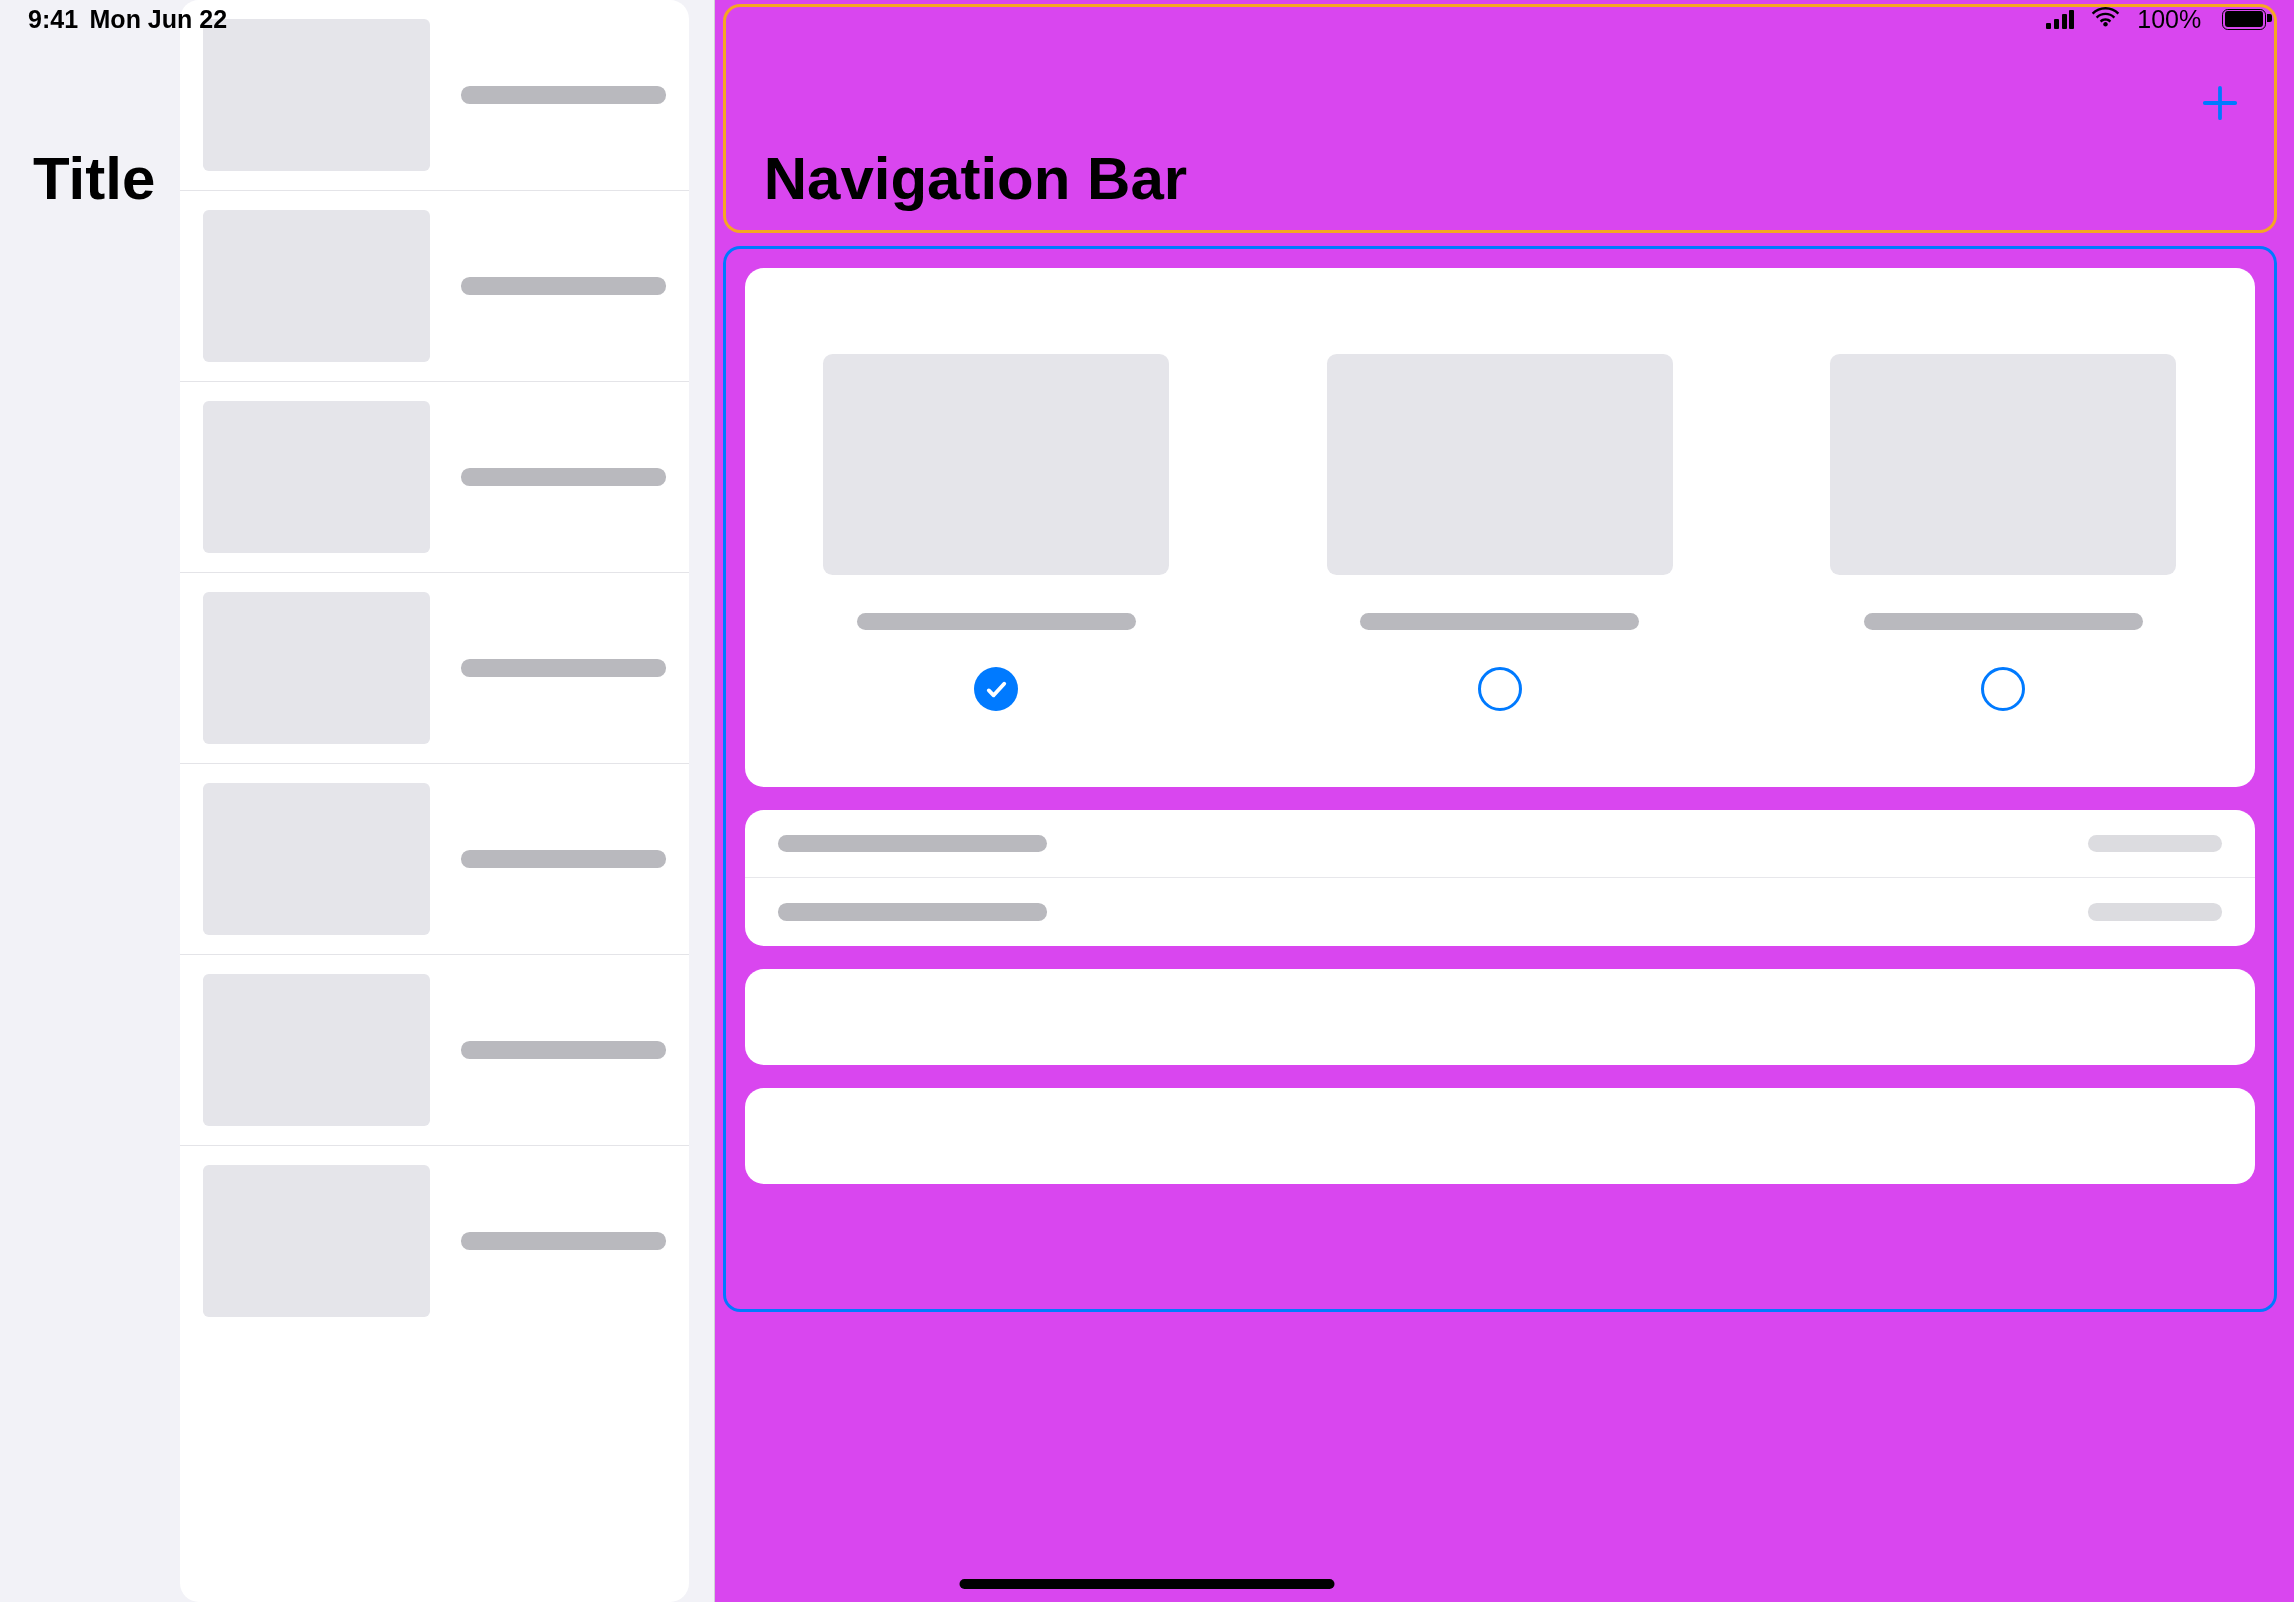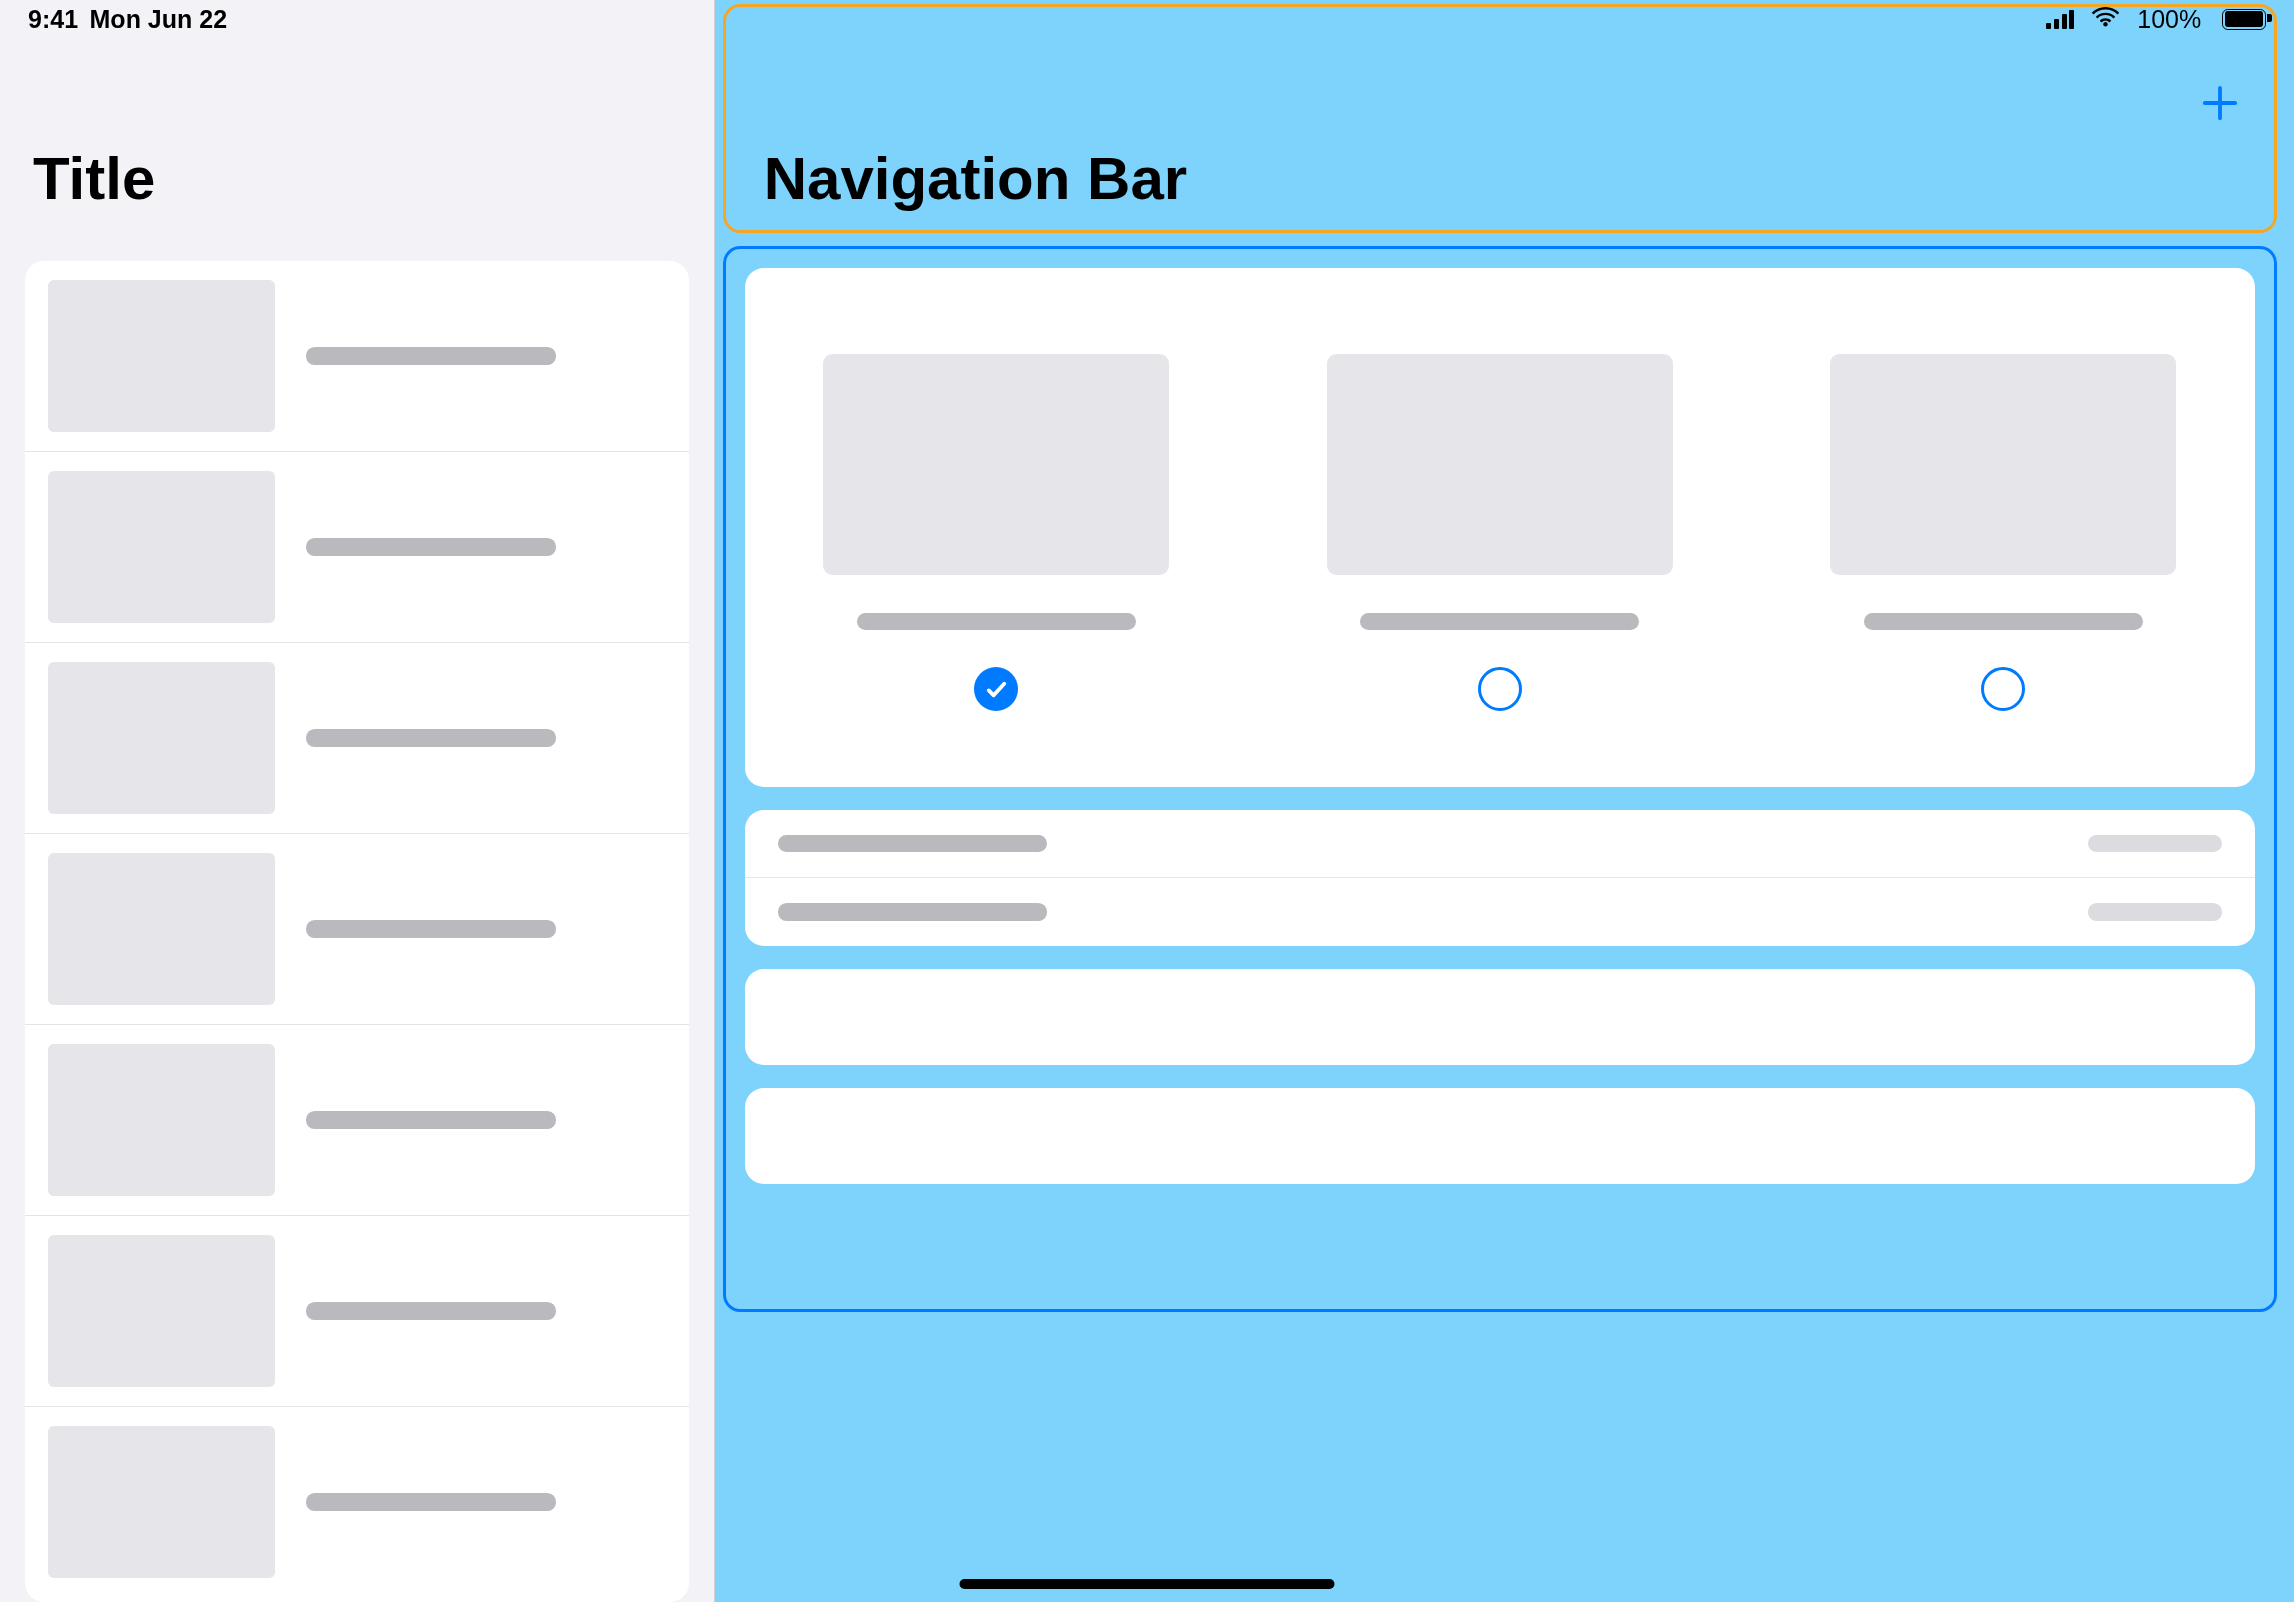--- a/index.html
+++ b/index.html
@@ -33,21 +33,21 @@
   .signal span:nth-child(1){height:5.8px}
   .signal span:nth-child(2){height:9.6px}
   .signal span:nth-child(3){height:14.4px}
   .signal span:nth-child(4){height:19px}
 
   
   .sidebar {
     position: absolute; top: 0; bottom: 0; left: 0; width: 715px;
     border-right: 1px solid #d0d0d5;
     background: #f2f2f7;
-    display: flex; flex-direction: column;
+    display: flex; flex-direction: row;
   }
   .sidebar-title {
     font-size: 60px; font-weight: 700; padding: 144px 0 48px 33px;
   }
   .sidebar-list {
     margin: 0 25px; background:#fff; border-radius: 19px;
     overflow: hidden;
     flex: 1;
   }
   .sidebar-row {
@@ -60,21 +60,21 @@
   }
   .text-placeholder {
     height: 17.3px; border-radius: 8.6px; background:#b9b9be;
   }
   .text-placeholder.light { background:#dcdce0; }
   .sidebar-row .text-placeholder { width: 250px; }
 
   
   .main {
     position:absolute; top:0; bottom:0; left:715px; right:0;
-    background:#7dd3fc;
+    background:#d946ef;
   }
   .nav-bar-outline {
     position:absolute; top:3.8px; left:7.7px; right:17.3px; height:229px;
     border:3.8px solid #f5a623; border-radius:17.3px;
   }
   .nav-bar-title {
     position:absolute; left:38px; bottom:17.3px; font-size:60px; font-weight:700;
   }
   .plus-btn {
     position:absolute; top:77px; right:35px; width:38px; height:38px;

